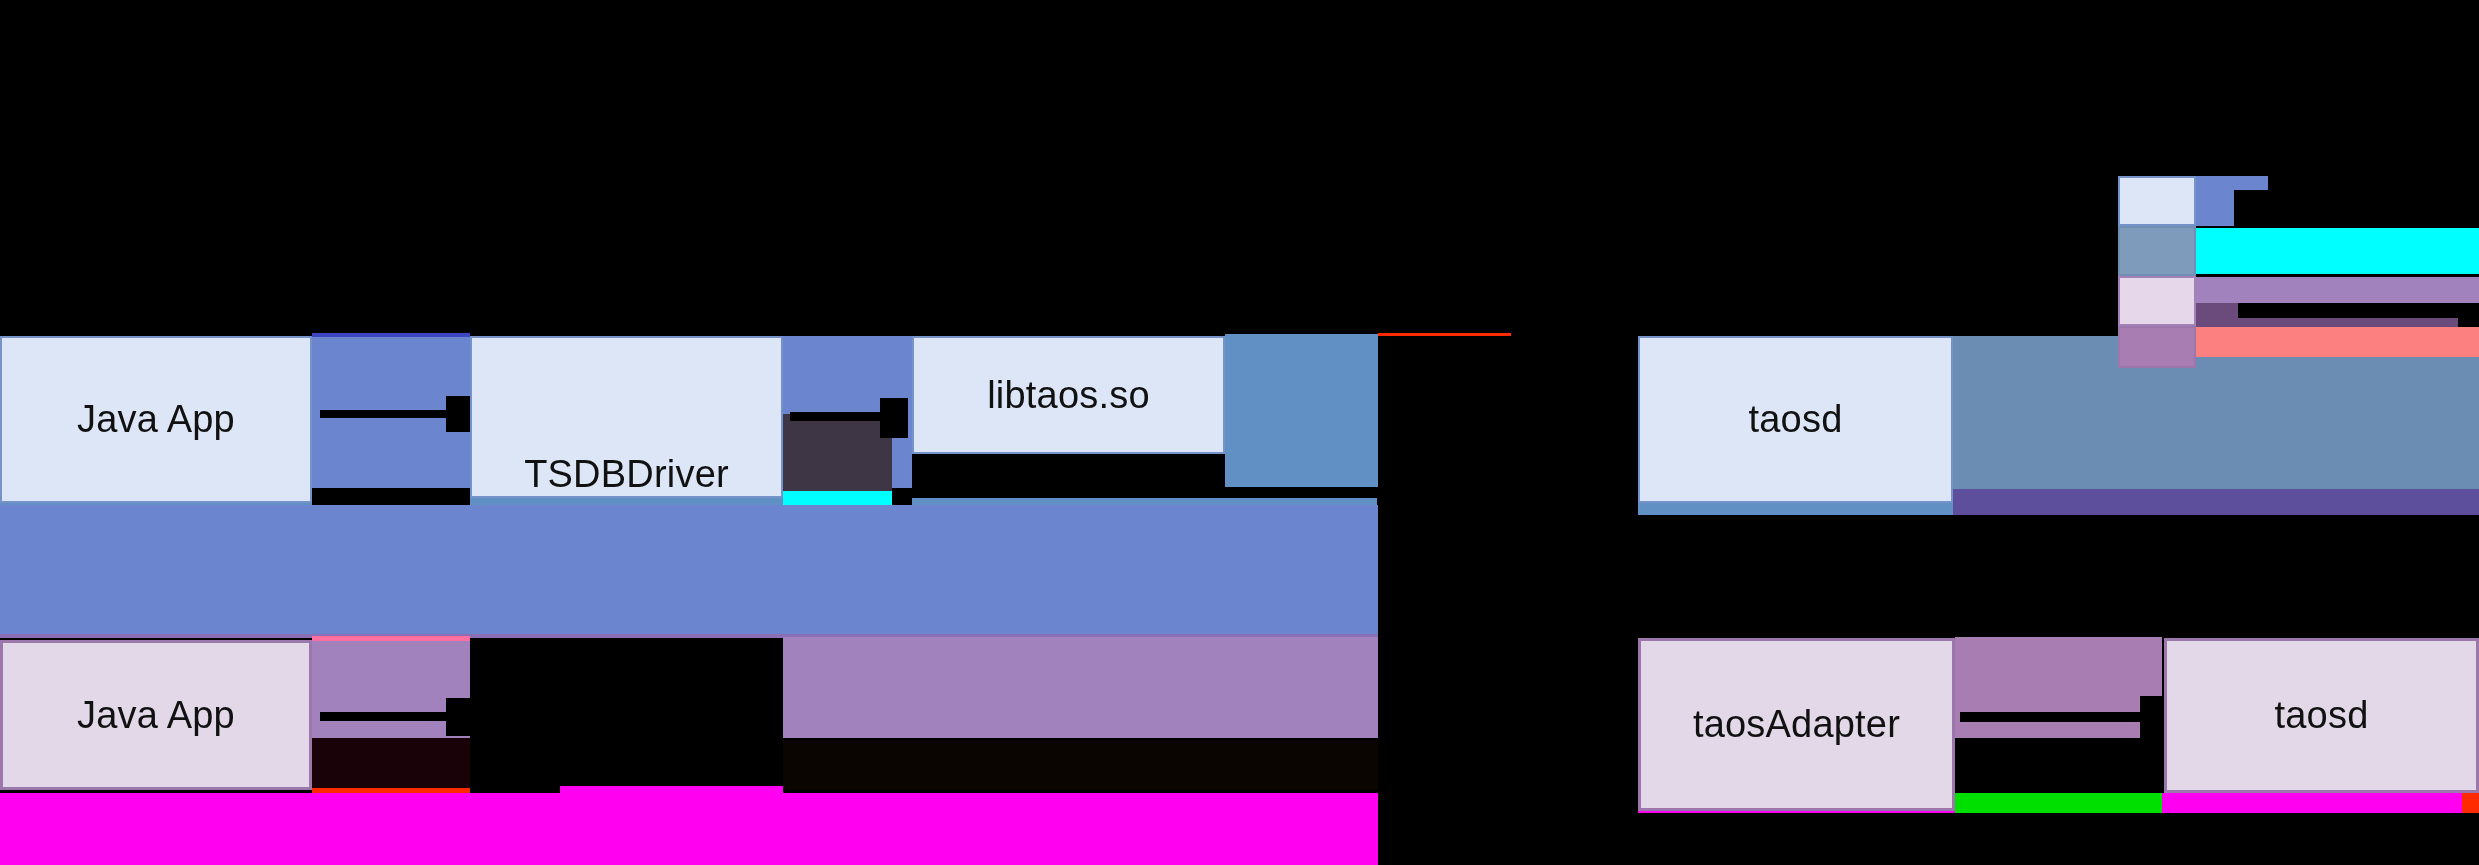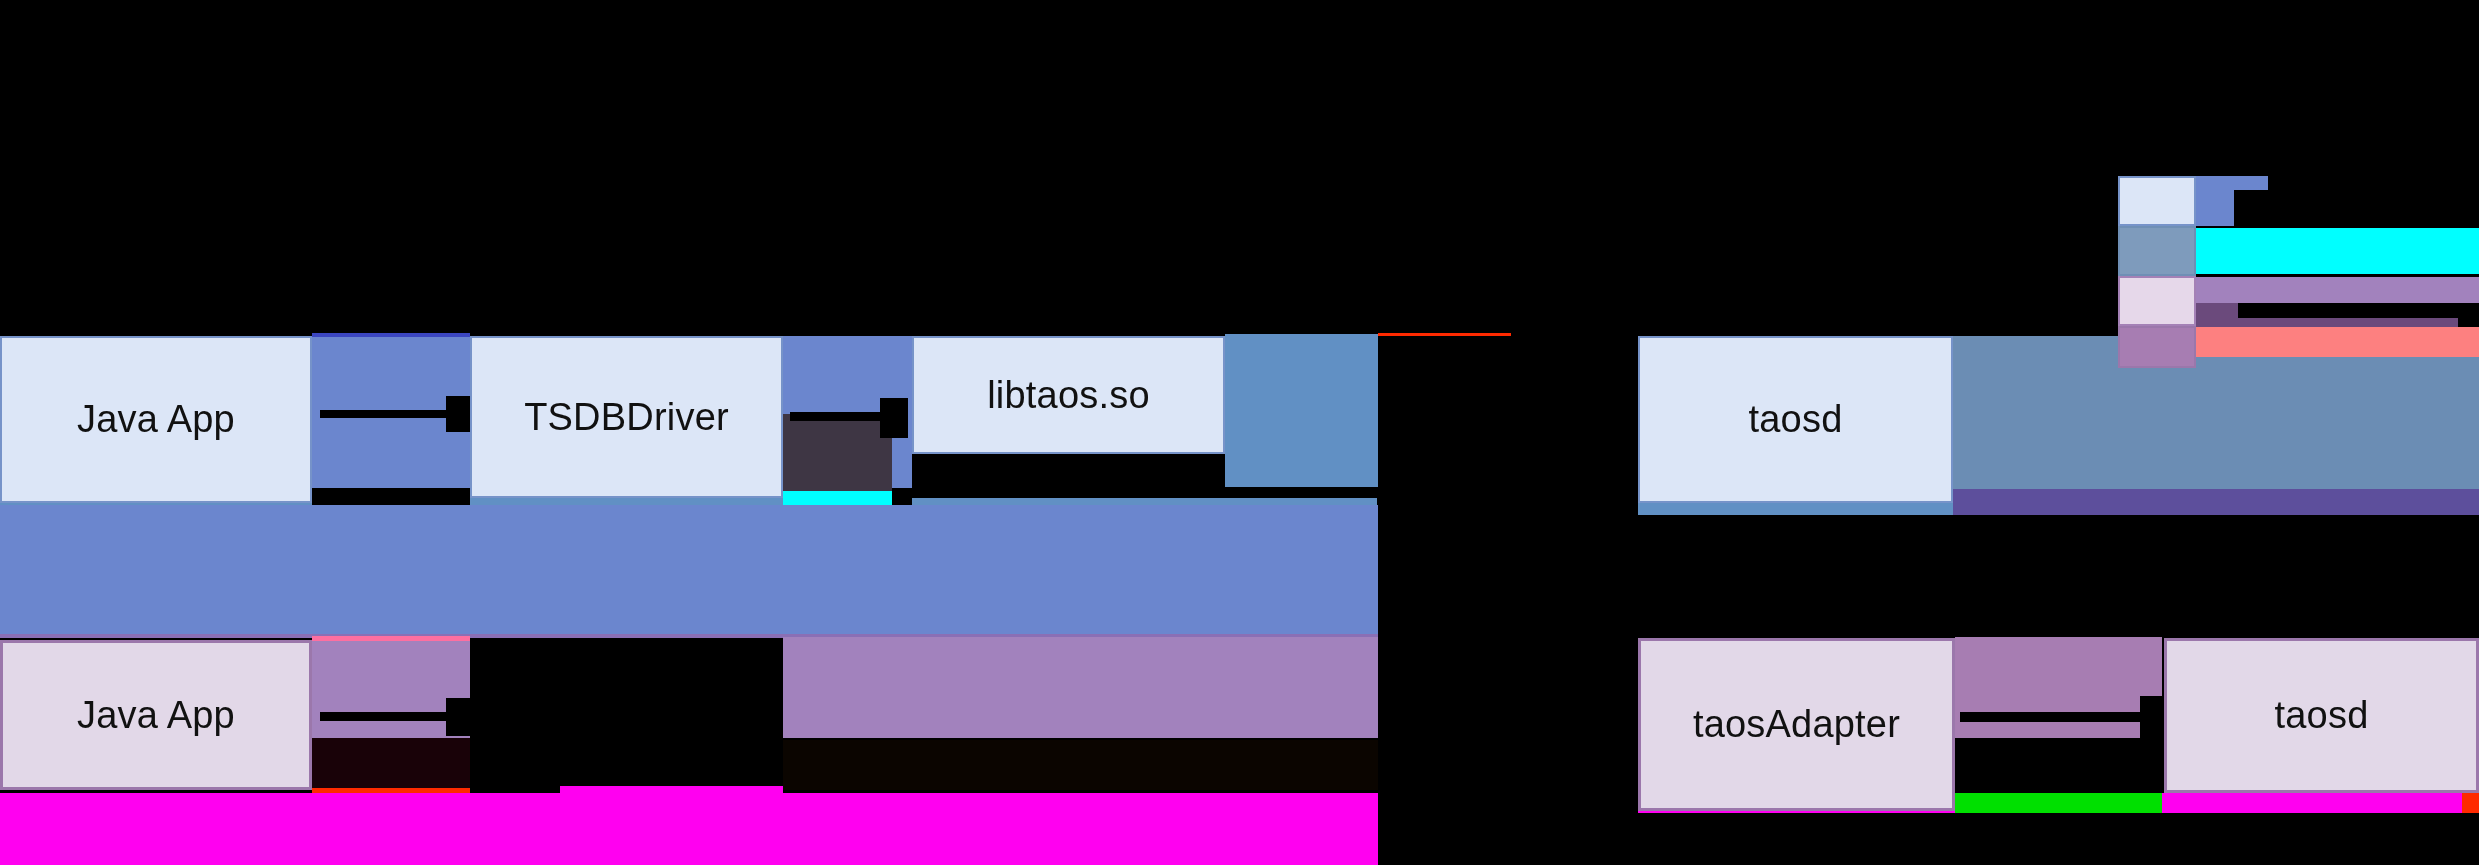--- a/index.html
+++ b/index.html
@@ -77,21 +77,21 @@
   <div class="blk" style="left:880px;top:398px;width:28px;height:40px;background:#000;"></div>
   <div class="blk" style="left:320px;top:712px;width:150px;height:9px;background:#000;"></div>
   <div class="blk" style="left:446px;top:698px;width:26px;height:38px;background:#000;"></div>
   <div class="blk" style="left:1960px;top:712px;width:190px;height:10px;background:#000;"></div>
   <div class="blk" style="left:2140px;top:696px;width:26px;height:42px;background:#000;"></div>
 
   <div class="node nat" style="left:0px;top:336px;width:312px;height:167px;">
     <span>Java App</span>
   </div>
 
-  <div class="node nat" style="left:470px;top:336px;width:313px;height:162px;">
+  <div class="node nat" style="left:470px;top:336px;width:313px;height:162px;align-items:flex-end;">
     <span>TSDBDriver</span>
   </div>
 
   <div class="node nat" style="left:912px;top:336px;width:313px;height:118px;">
     <span>libtaos.so</span>
   </div>
 
   <div class="node nat" style="left:1638px;top:336px;width:315px;height:167px;">
     <span>taosd</span>
   </div>

